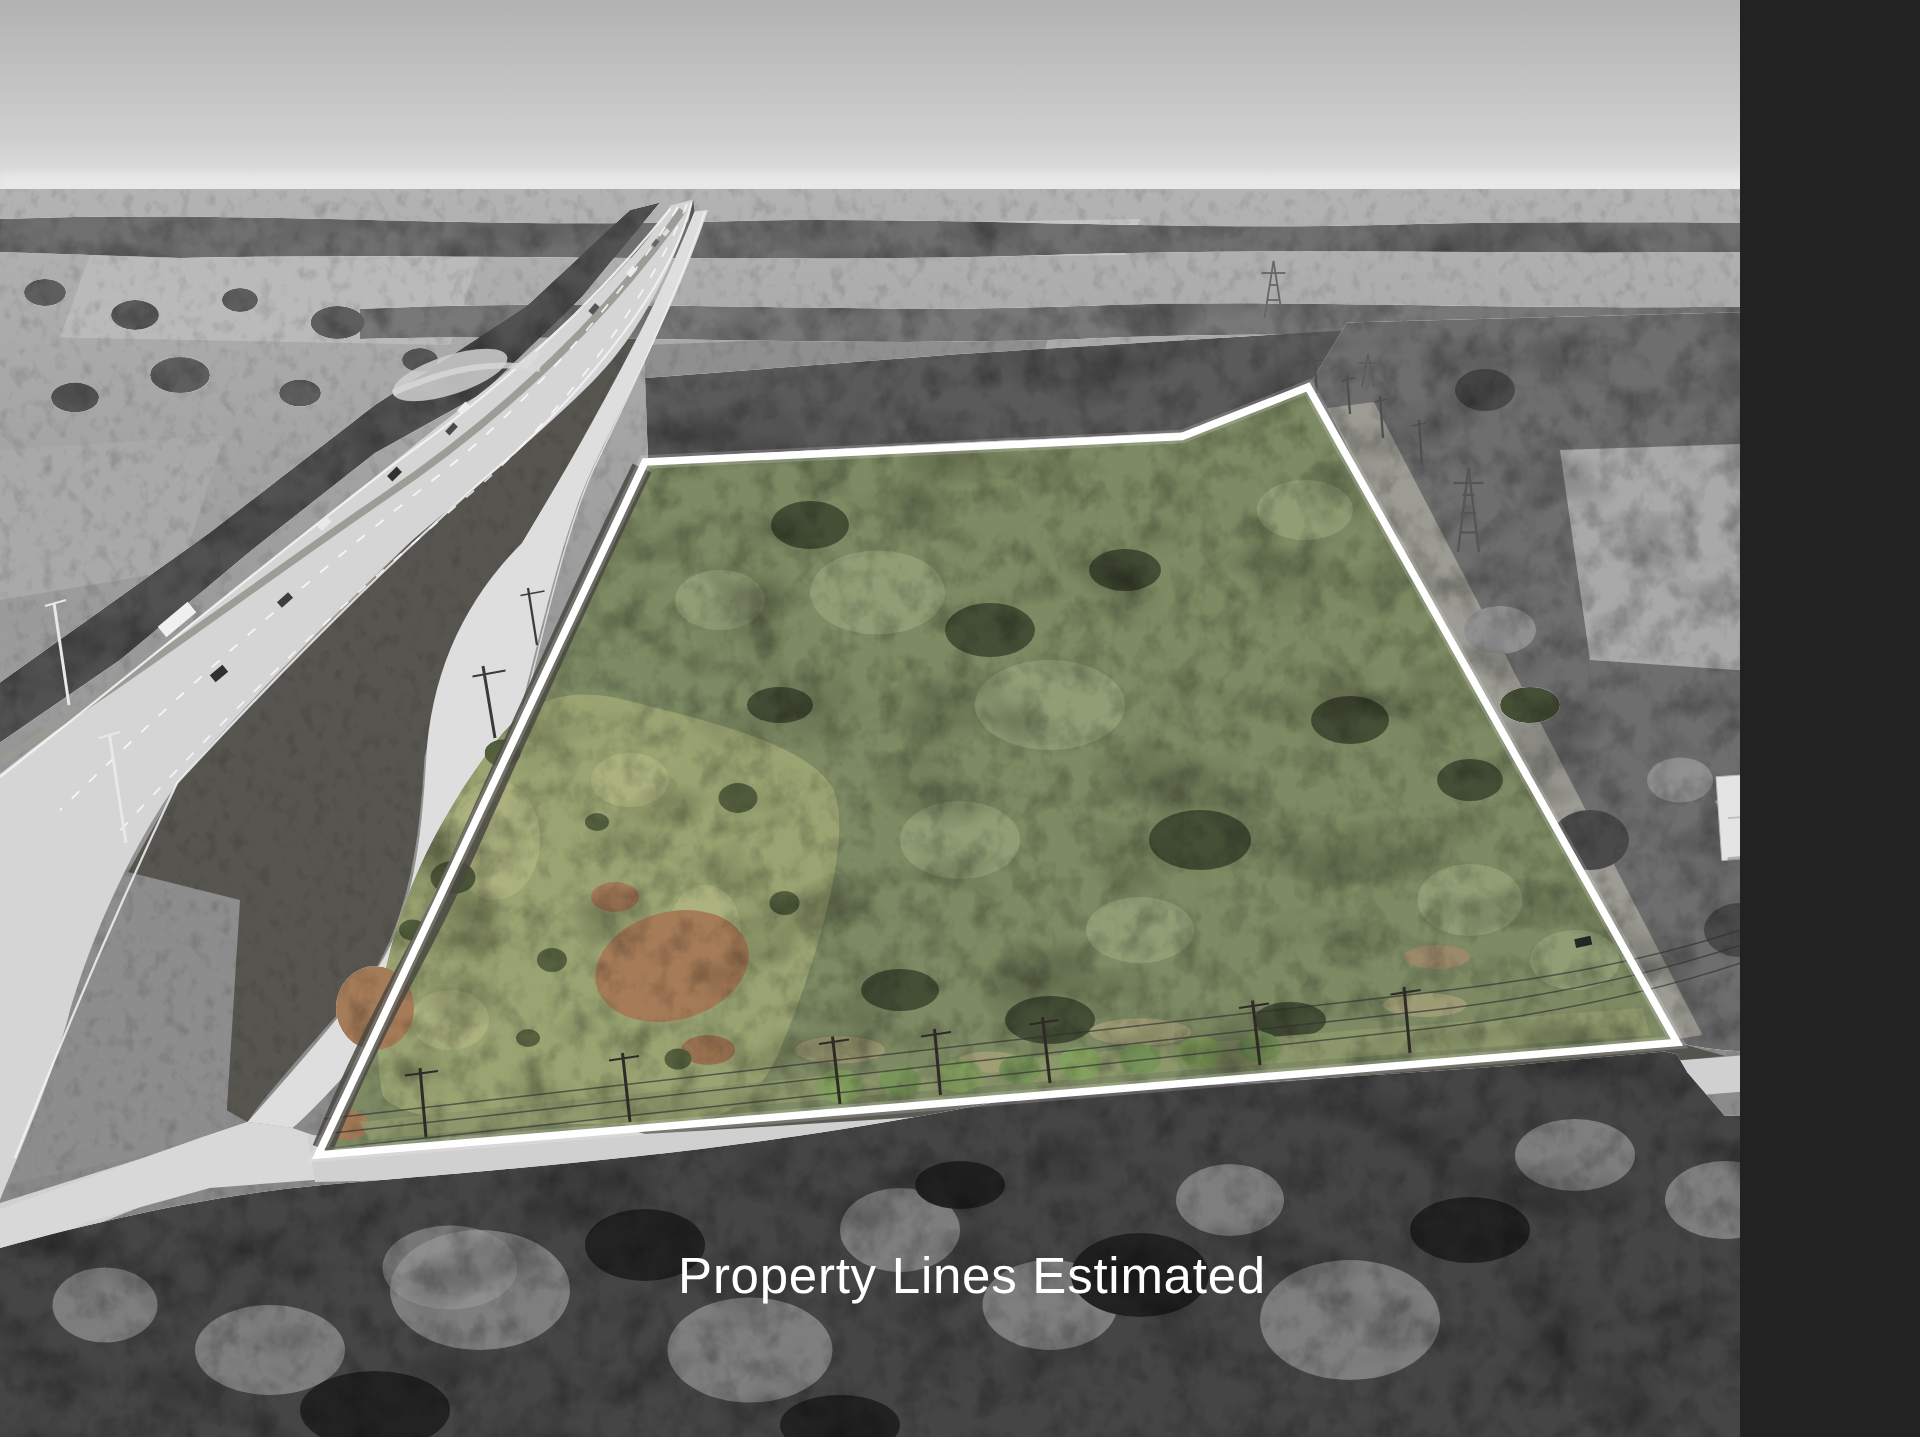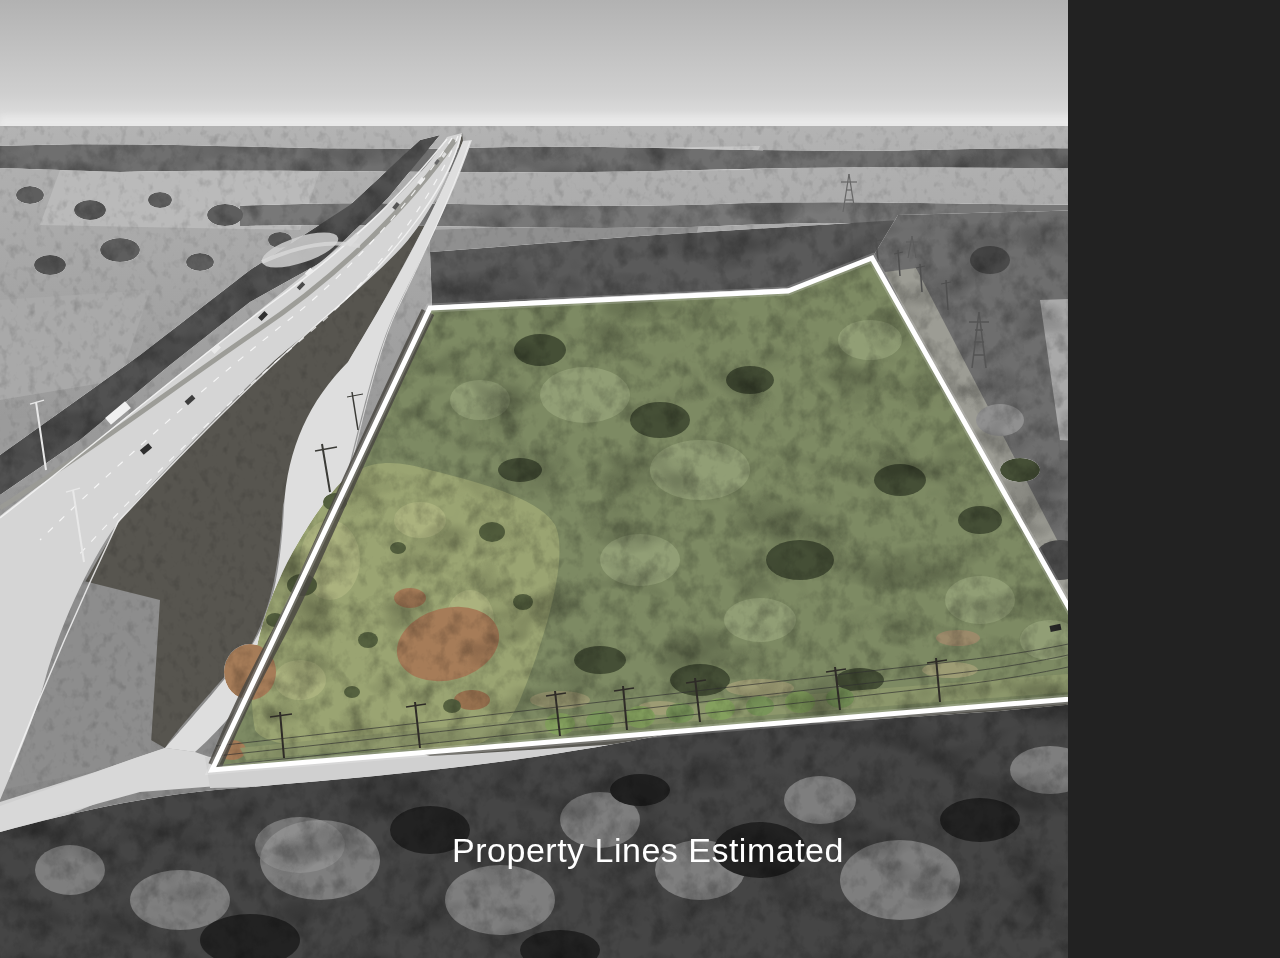--- a/index.html
+++ b/index.html
@@ -1,16 +1,16 @@
 <!DOCTYPE html>
 <html><head>
 <meta charset="utf-8">
 <style>
   html,body{margin:0;padding:0;background:#222;}
-  .stage{position:relative;width:1068px;height:958px;overflow:hidden;background:#d946ef;
+  .stage{position:relative;width:1160px;height:958px;overflow:hidden;background:#d946ef;
          font-family:"Liberation Sans", sans-serif;}
   svg{display:block;}
   text.caption{font-family:"Liberation Sans", sans-serif;font-size:34px;letter-spacing:0.5px;}
 </style>
 </head>
 <body>
 
 <div class="stage">
 <svg width="1280" height="958" viewBox="0 0 1280 958" xmlns="http://www.w3.org/2000/svg">
   <defs>

